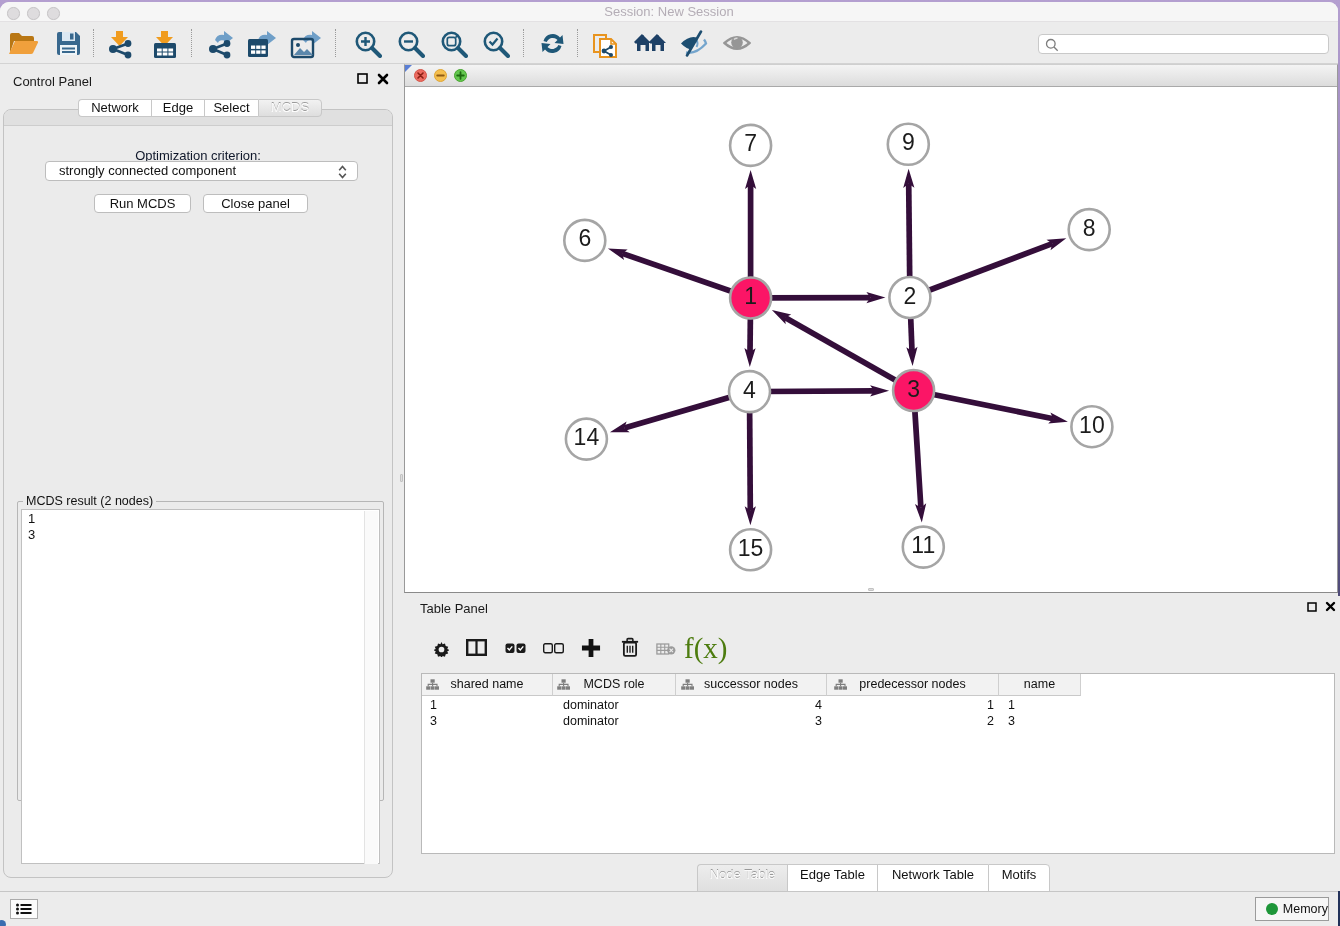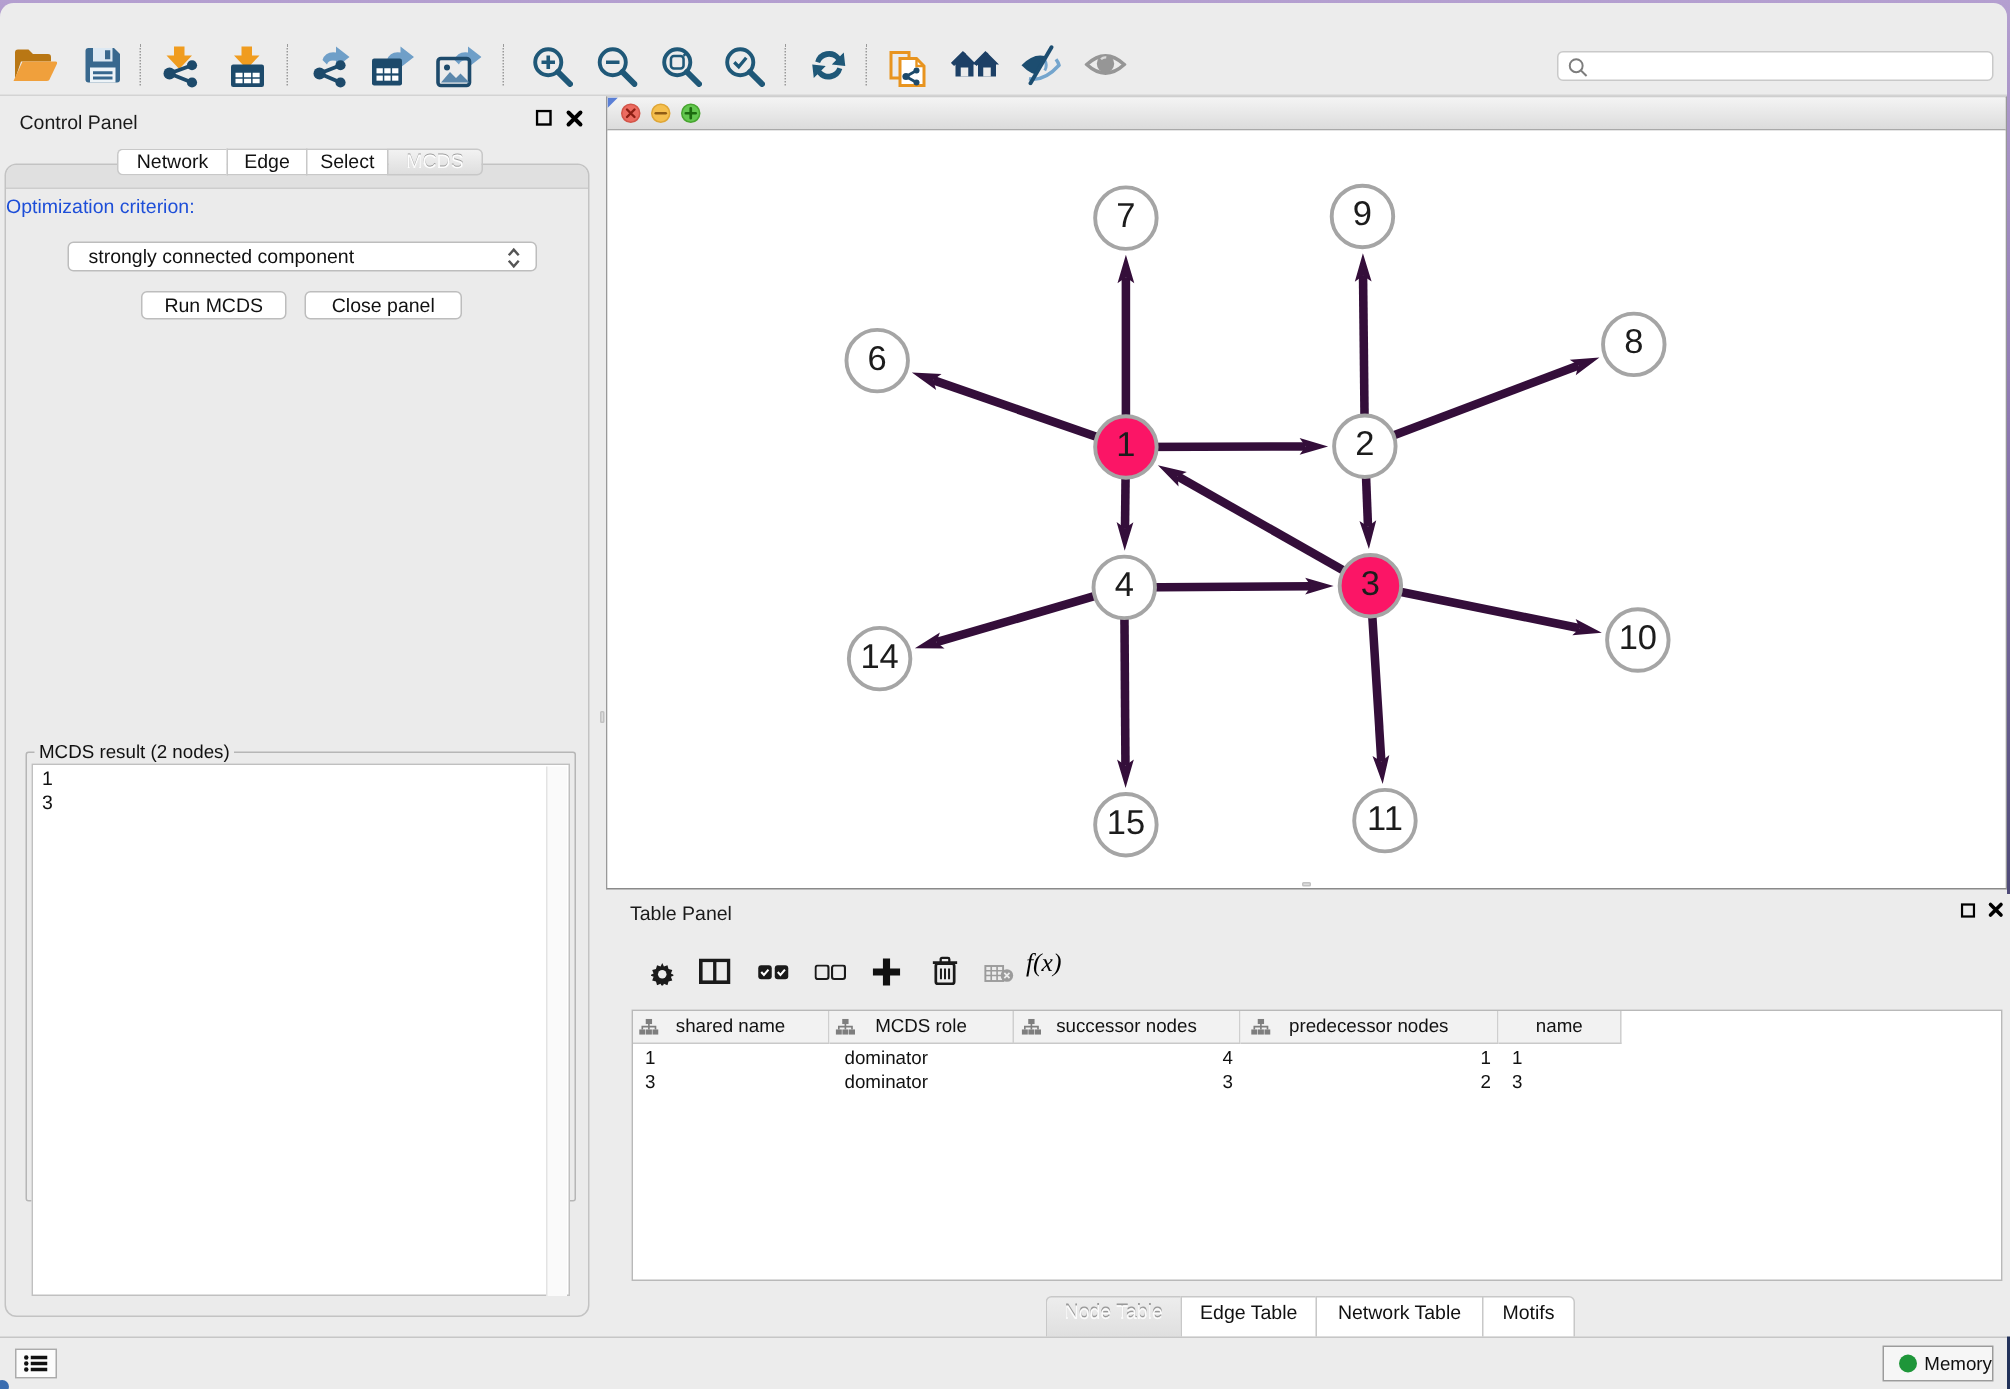--- a/index.html
+++ b/index.html
@@ -14,21 +14,21 @@
 .search svg{position:absolute;left:6px;top:3px}
 
 .cpanel{position:absolute;left:0;top:62px;width:397px;height:829px}
 .ptitle{font-size:13px;color:#1a1a1a;position:absolute;line-height:15px}
 .tabs{position:absolute;top:35px;left:78px;height:18px;display:flex;z-index:3}
 .tab{font-size:13px;background:#fff;border:1px solid #c8c8c8;border-right:none;line-height:16px;color:#111;text-align:center;box-sizing:border-box}
 .tab.first{border-radius:4px 0 0 4px}
 .tab.dis{background:linear-gradient(180deg,#f2f2f2,#dedede);border-radius:0 4px 4px 0;border-right:1px solid #c8c8c8;color:#fdfdfd;text-shadow:0 -1px 0 #9a9a9a}
 .cbox{position:absolute;left:3px;top:45px;width:390px;height:769px;border:1px solid #c3c3c3;border-radius:8px;background:#ebebeb;overflow:hidden}
 .cboxtop{position:absolute;left:0;top:0;width:100%;height:16px;background:#e0e0e0;border-bottom:1px solid #cdcdcd}
-.optlabel{position:absolute;top:20px;width:100%;text-align:left;font-size:13px;color:#1d4ed8}
+.optlabel{position:absolute;top:38px;width:100%;text-align:center;font-size:13px;color:#0f172a}
 .select{position:absolute;left:41px;top:51px;width:313px;height:20px;background:#fff;border:1px solid #bdbdbd;border-radius:4px;font-size:13px;color:#111;line-height:18px;padding-left:13px}
 .btn{position:absolute;top:84px;height:19px;background:#fff;border:1px solid #bdbdbd;border-radius:4px;font-size:13px;color:#111;text-align:center;line-height:18px}
 .fieldset{position:absolute;left:13px;top:391px;width:367px;height:300px;border:1px solid #b6b6b6;border-radius:2px}
 .legend{position:absolute;left:5px;top:-8px;background:#ebebeb;padding:0 3px;font-size:12.5px;color:#111}
 .ta{position:absolute;left:3px;top:7px;width:359px;height:355px;background:#fff;border:1px solid #c0c0c0;font-size:13px;color:#111;padding:1px 0 0 6px;line-height:15.5px}
 .tascroll{position:absolute;right:1px;top:1px;width:14px;height:353px;background:#fafafa;border-left:1px solid #e3e3e3}
 
 .nwin{position:absolute;left:404px;top:62px;width:934px;height:529px;border:1px solid #999;border-top-color:#cfcfcf;border-bottom-color:#8a8a8a}
 .ntitle{position:absolute;left:0;top:0;width:100%;height:22px;background:linear-gradient(180deg,#f4f4f4,#dcdcdc);border-bottom:1px solid #a9a9a9}
 .ntext{position:absolute;width:100%;top:4px;text-align:center;font-size:13px;color:#222;font-weight:bold;letter-spacing:0.4px}
@@ -48,20 +48,26 @@
 .status{position:absolute;left:0;top:889px;width:1338px;height:35px;background:#ececec;border-top:1px solid #c6c6c6}
 .lstbtn{position:absolute;left:10px;top:7px;width:28px;height:20px;background:#fcfcfc;border:1px solid #ababab}
 .membtn{position:absolute;left:1255px;top:5px;width:74px;height:24px;background:#f6f6f6;border:1px solid #9b9b9b;font-size:12.5px;color:#111;line-height:22px;text-align:right}
 .graph{position:absolute;left:-1px;top:0}.graph text{font-size:23px;fill:#1c1c1c;text-anchor:middle;dominant-baseline:central;font-family:"Liberation Sans",sans-serif}
 .graph line{stroke:#340e3a;stroke-width:5.7}
 .graph polygon{fill:#340e3a}
 .graph circle.n{fill:#fff;stroke:#a5a5a5;stroke-width:2.6}
 .graph circle.sel{fill:#fb1566;stroke:#a5a5a5;stroke-width:2.6}
 </style></head><body>
 <div class="win">
+  <div class="titlebar">
+    <div class="tl" style="left:7px"></div>
+      <div class="tl" style="left:27px"></div>
+      <div class="tl" style="left:47px"></div>
+    <div class="title">Session: New Session</div>
+  </div>
   <div class="toolbar">
     <svg class="ticon" style="left:8px" width="30" height="27" viewBox="0 0 30 27">
         <path d="M2 23 V5 q0-2 2-2 h7 l3 3 h10 q2 0 2 2 v3 H6 Z" fill="#b97714"></path>
         <path d="M1 24 L7 11 h22 q1.5 0 1 1.5 L25 23 q-.5 1-2 1 H2 Z" fill="#f0a03c"></path>
       </svg>
     <svg class="ticon" style="left:55px" width="27" height="27" viewBox="0 0 27 27">
         <path d="M2 4 q0-2 2-2 h17 l4 4 v17 q0 2-2 2 H4 q-2 0-2-2 Z" fill="#38688e"></path>
         <rect x="7" y="2" width="13" height="9" fill="#dce8f2"></rect>
         <rect x="15" y="3.5" width="3.5" height="6" fill="#38688e"></rect>
         <rect x="5" y="15" width="17" height="10" fill="#eef4f8"></rect>
@@ -315,21 +321,21 @@
           <path d="M1 5.2 h18" stroke="#1a1a1a" stroke-width="2"></path>
           <path d="M6.8 5 v-2.3 q0-1 1-1 h4.4 q1 0 1 1 V5" fill="none" stroke="#1a1a1a" stroke-width="1.7"></path>
           <path d="M7 9.5 v8 M10 9.5 v8 M13 9.5 v8" stroke="#1a1a1a" stroke-width="1.5"></path>
         </svg>
       <svg style="position:absolute;left:234px;top:8px" width="20" height="12" viewBox="0 0 22 13">
           <rect x="1" y="1" width="13" height="11" fill="none" stroke="#9b9b9b" stroke-width="1.4"></rect>
           <path d="M1 4.5 h13 M1 8 h13 M5.3 1 v11 M9.6 1 v11" stroke="#9b9b9b" stroke-width="1.2"></path>
           <circle cx="16.8" cy="8" r="4.6" fill="#9b9b9b"></circle>
           <path d="M14.9 6.1 l3.8 3.8 M18.7 6.1 l-3.8 3.8" stroke="#ececec" stroke-width="1.3"></path>
         </svg>
-      <div style="position:absolute;left:262px;top:-3px;font-family:'Liberation Serif',serif;font-style:italic;font-size:17px;color:#000000">f(x)</div>
+      <div style="position:absolute;left:262px;top:-3px;font-family:'Liberation Serif',serif;font-size:29px;color:#4d7c0f">f(x)</div>
     </div>
     <div class="tbl">
       <div class="thead" style="left:0;width:131px"><svg style="position:absolute;left:4px;top:5px" width="13" height="11" viewBox="0 0 13 11">
             <rect x="4.5" y="0.3" width="4.2" height="3.4" fill="#7e7e7e"></rect>
             <rect x="0.2" y="7.3" width="4" height="3.4" fill="#7e7e7e"></rect>
             <rect x="4.6" y="7.3" width="4" height="3.4" fill="#7e7e7e"></rect>
             <rect x="9" y="7.3" width="4" height="3.4" fill="#7e7e7e"></rect>
             <path d="M6.6 3.7 v3.6 M2.2 7.3 v-1.9 h8.8 v1.9" stroke="#7e7e7e" stroke-width="1.1" fill="none"></path>
           </svg>shared name</div>
       <div class="thead" style="left:131px;width:123px"><svg style="position:absolute;left:4px;top:5px" width="13" height="11" viewBox="0 0 13 11">

